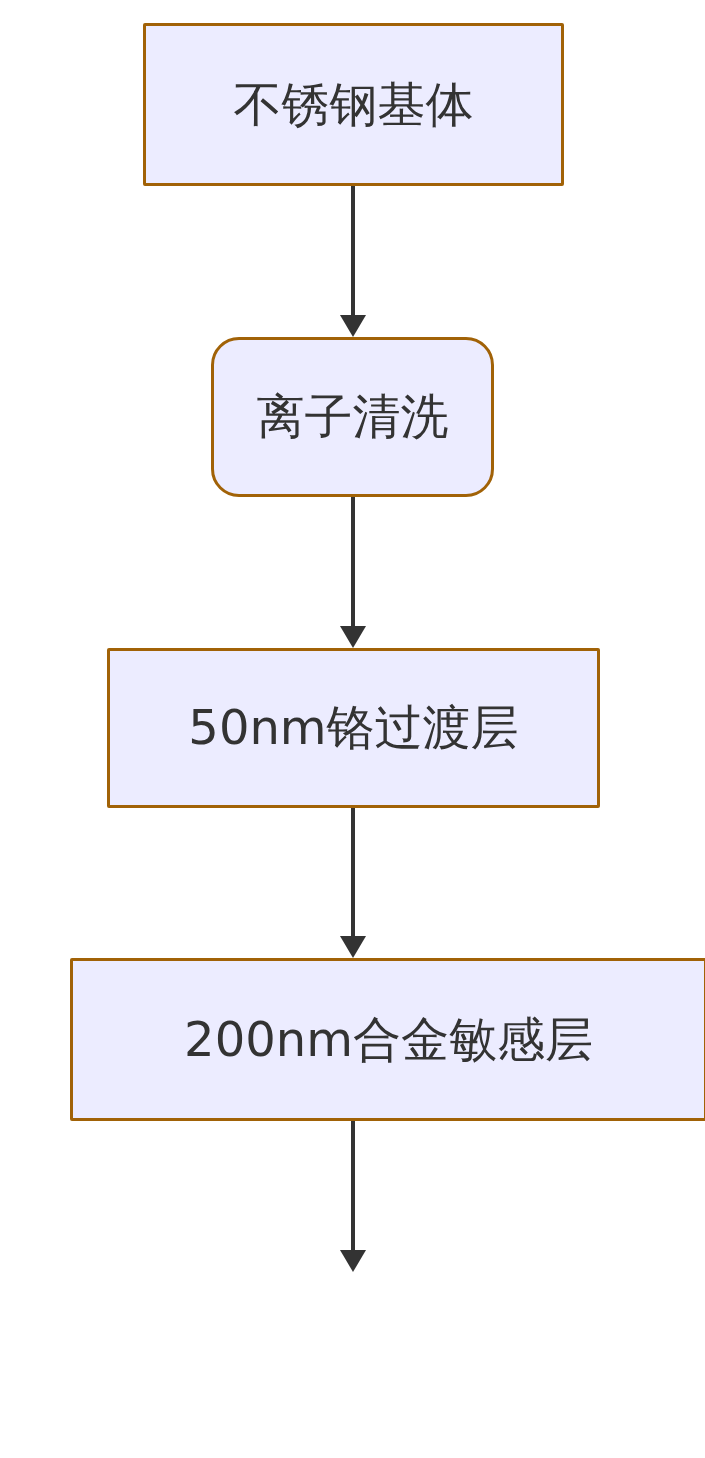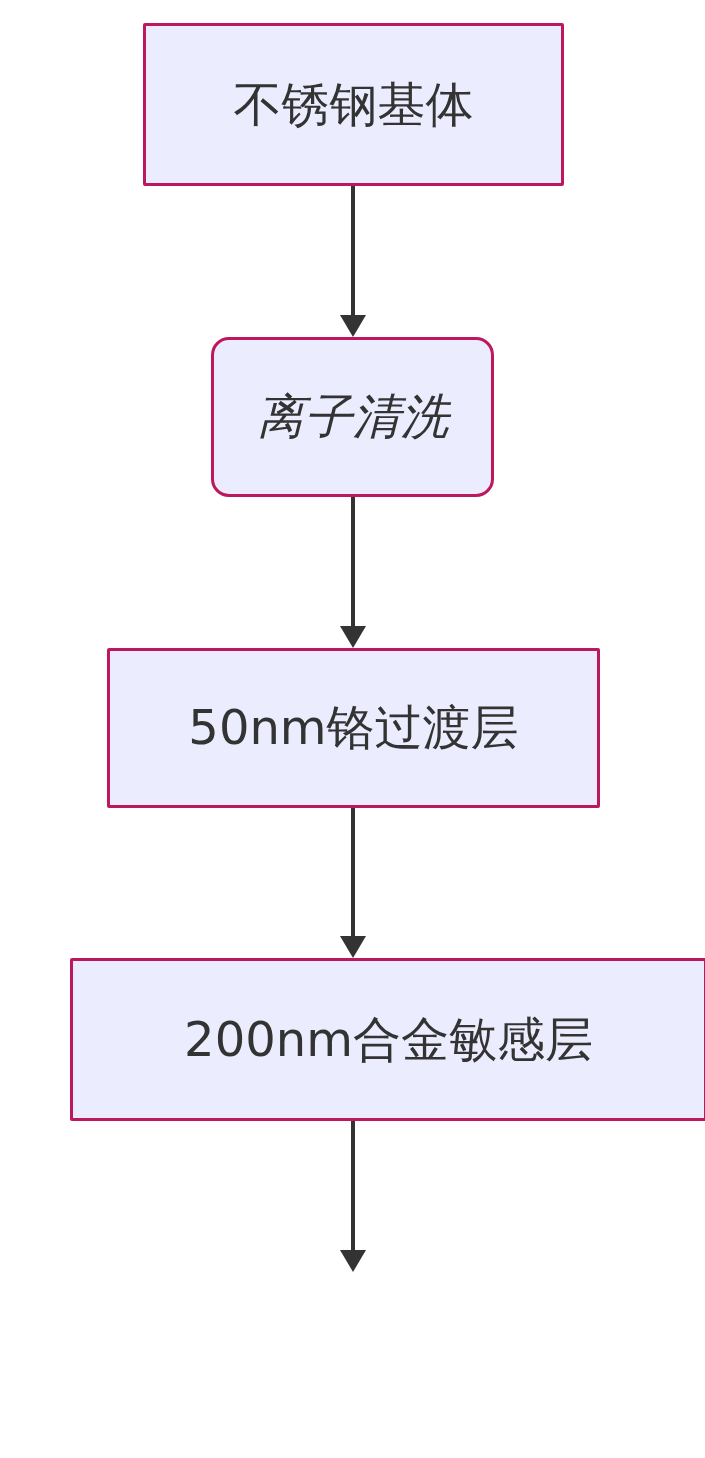--- a/index.html
+++ b/index.html
@@ -12,34 +12,34 @@
     width: 705px;
     height: 1458px;
     background: #ffffff;
     font-family: "DejaVu Sans", "Liberation Sans", sans-serif;
     overflow: hidden;
   }
   .node {
     position: absolute;
     box-sizing: border-box;
     background: #ECECFF;
-    border: 3px solid #be185d;
+    border: 3px solid #a16207;
     display: flex;
     align-items: center;
     justify-content: center;
     text-align: right;
   }
   .node span {
     font-size: 48px;
     color: #333333;
     line-height: 1.2;
     white-space: nowrap;
   }
   .rect { border-radius: 2px; }
-  .rounded { border-radius: 18px; font-style: italic; }
+  .rounded { border-radius: 28px; }
 
   .n1 { left: 143px; top: 23px;   width: 421px; height: 163px; }
   .n2 { left: 211px; top: 337px;  width: 283px; height: 160px; }
   .n3 { left: 107px; top: 648px;  width: 493px; height: 160px; }
   .n4 { left: 70px;  top: 958px;  width: 637px; height: 163px; }
   .n5 { left: 20px;  top: 1272px; width: 665px; height: 161px; }
 
   .arrow {
     position: absolute;
     left: 339px;           

